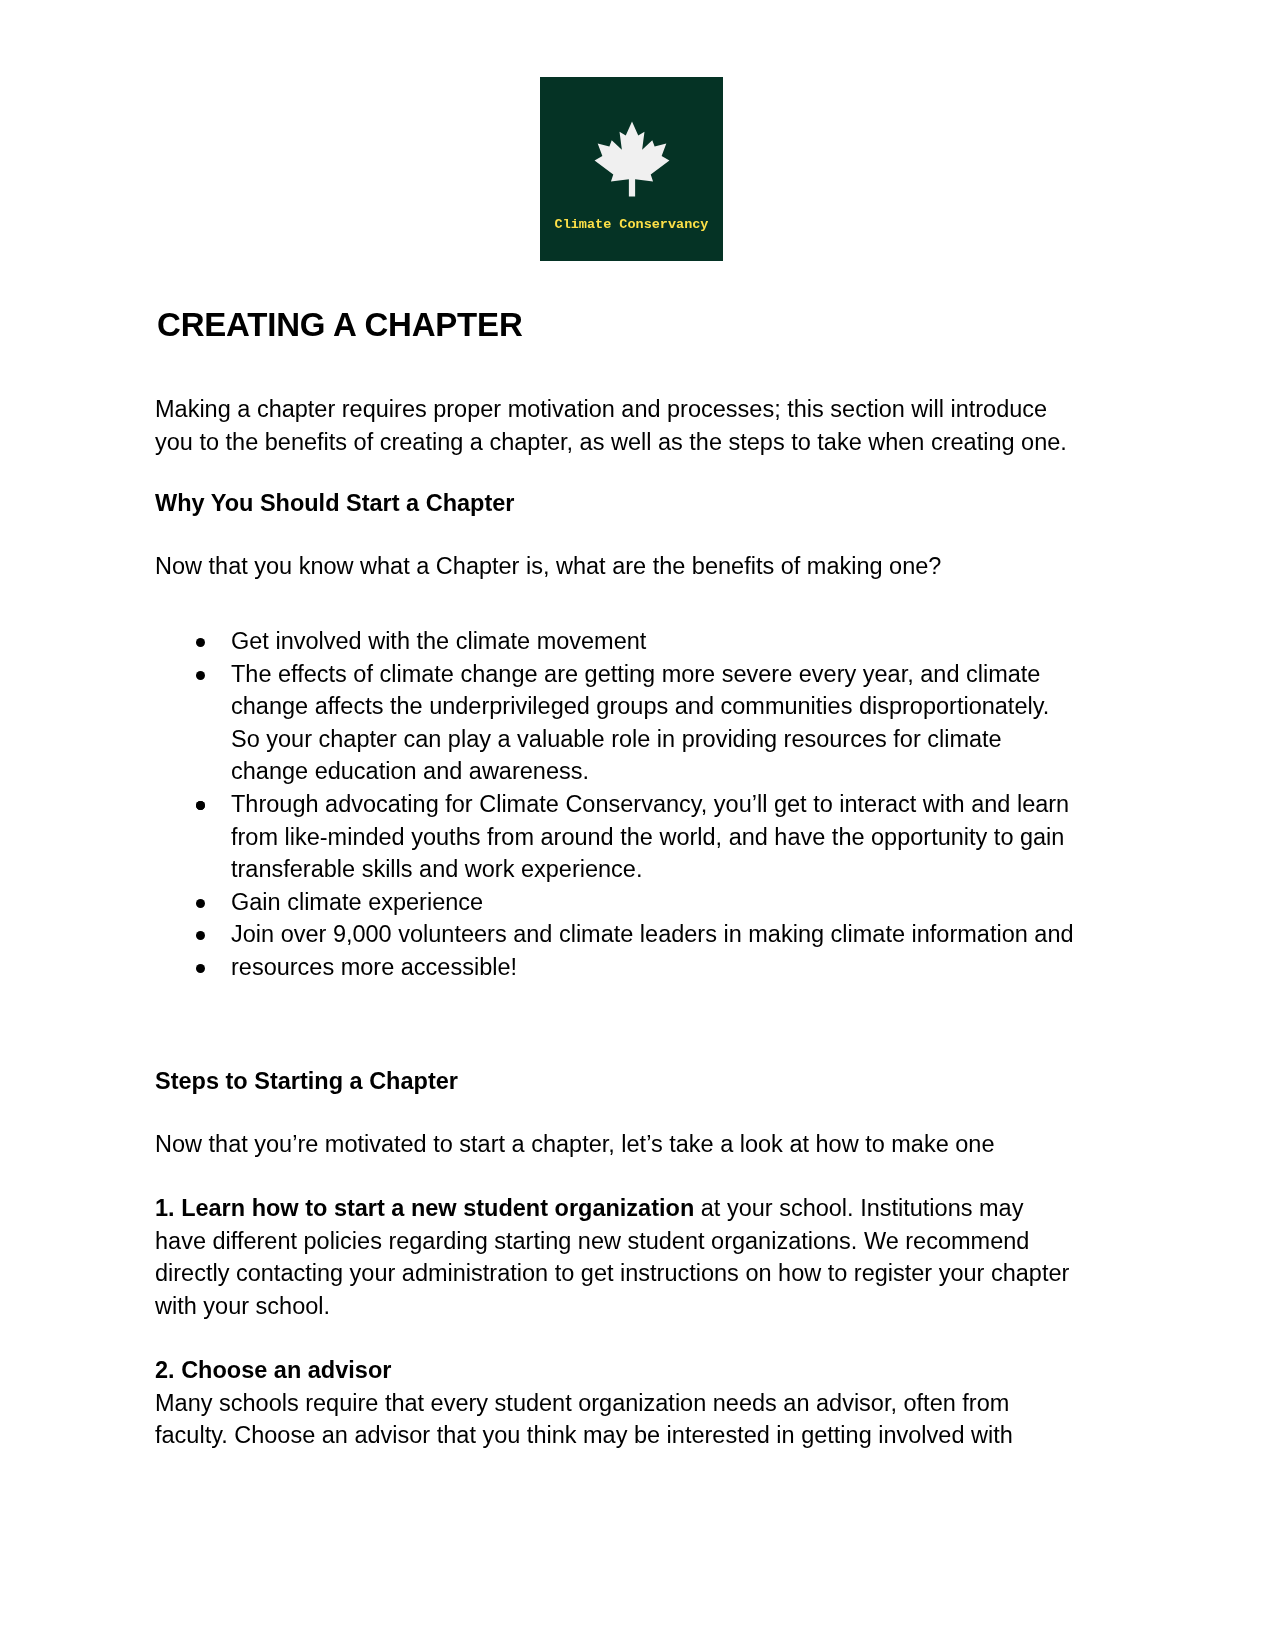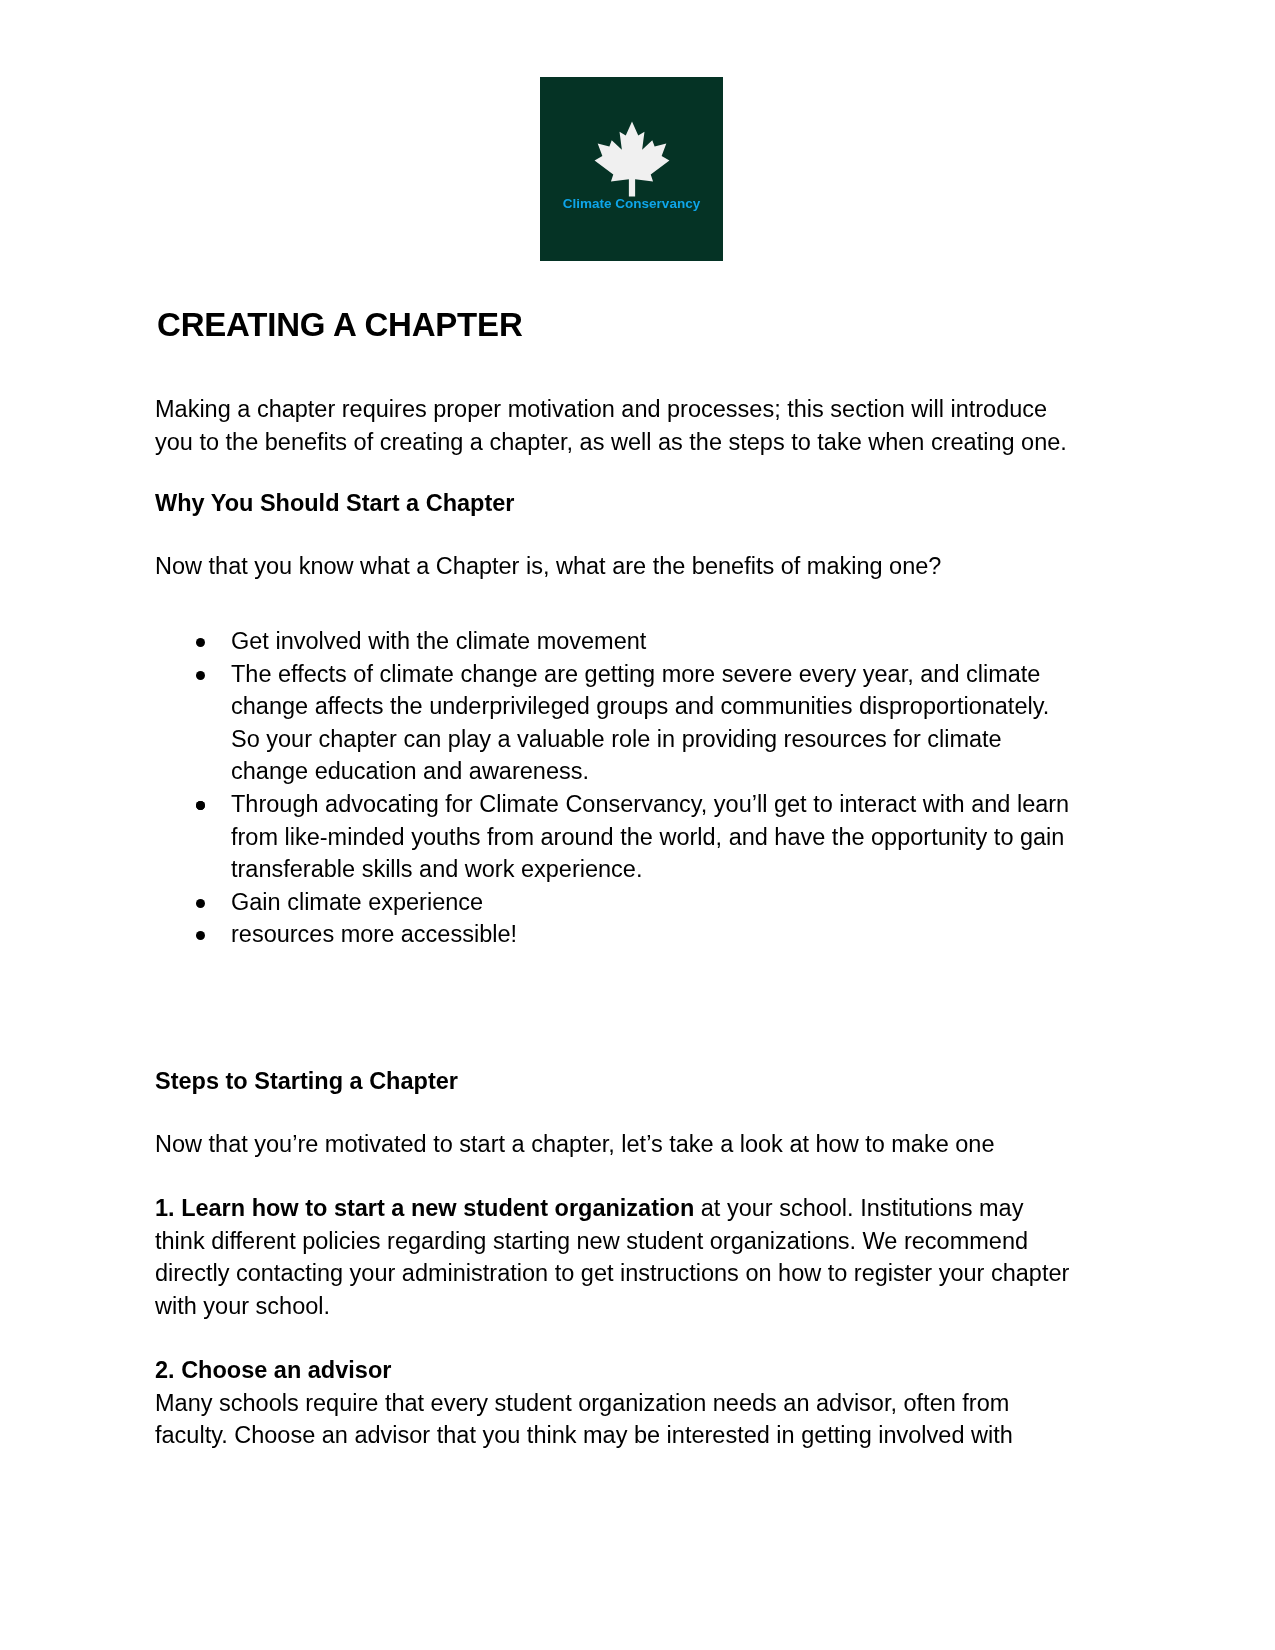--- a/index.html
+++ b/index.html
@@ -6,23 +6,23 @@
     body {
       width: 1275px; height: 1650px; position: relative; overflow: hidden;
       font-family: "Liberation Sans", sans-serif; color: #000;
     }
     .logo {
       position: absolute; left: 540px; top: 77px; width: 183px; height: 184px;
       background: #053325;
     }
     .logo svg { position: absolute; left: 53px; top: 42px; }
     .logo-text {
-      position: absolute; left: 0; right: 0; top: 119px; text-align: center;
-      font-family: Liberation Sans, sans-serif; font-weight: bold; font-size: 13.5px;
-      color: #0ea5e9; white-space: nowrap;
+      position: absolute; left: 0; right: 0; top: 140px; text-align: center;
+      font-family: Liberation Mono, monospace; font-weight: bold; font-size: 13.5px;
+      color: #fde047; white-space: nowrap;
     }
     .content { position: absolute; left: 149px; width: 980px; top: 0; }
     .title {
       position: absolute; top: 298px; left: 0; margin: 8px;
       font-size: 33px; font-weight: bold; letter-spacing: -0.2px; white-space: nowrap;
     }
     .p {
       position: absolute; left: 0; margin: 6px;
       font-size: 23.5px; line-height: 32.6px; white-space: nowrap;
     }
@@ -56,27 +56,28 @@
 
   <p class="p h2" style="top:481px">Why You Should Start a Chapter</p>
   <p class="p" style="top:544px">Now that you know what a Chapter is, what are the benefits of making one?</p>
 
   <ul class="bullets">
     <li><span class="dot"></span><span>Get involved with the climate movement</span></li>
     <li><span class="dot"></span><span>The effects of climate change are getting more severe every year, and climate</span><br><span>change affects the underprivileged groups and communities disproportionately.</span><br><span>So your chapter can play a valuable role in providing resources for climate</span><br><span>change education and awareness.</span></li>
     <li><span class="dot"></span></li>
     <li><span class="dot"></span><span>Through advocating for Climate Conservancy, you’ll get to interact with and learn</span><br><span>from like-minded youths from around the world, and have the opportunity to gain</span><br><span>transferable skills and work experience.</span></li>
     <li><span class="dot"></span><span>Gain climate experience</span></li>
+    <li><span class="dot"></span><span>Join over 9,000 volunteers and climate leaders in making climate information and</span></li>
     <li><span class="dot"></span><span>resources more accessible!</span></li>
   </ul>
 
   <p class="p h2" style="top:1059px">Steps to Starting a Chapter</p>
   <p class="p" style="top:1122px">Now that you’re motivated to start a chapter, let’s take a look at how to make one</p>
 
   <p class="p" style="top:1186px"><b>1. Learn how to start a new student organization</b><span> at your school. Institutions may</span></p>
-  <p class="p" style="top:1218.6px">think different policies regarding starting new student organizations. We recommend</p>
+  <p class="p" style="top:1218.6px">have different policies regarding starting new student organizations. We recommend</p>
   <p class="p" style="top:1251.2px">directly contacting your administration to get instructions on how to register your chapter</p>
   <p class="p" style="top:1283.8px">with your school.</p>
 
   <p class="p h2" style="top:1348px">2. Choose an advisor</p>
   <p class="p" style="top:1380.6px">Many schools require that every student organization needs an advisor, often from</p>
   <p class="p" style="top:1413.2px">faculty. Choose an advisor that you think may be interested in getting involved with</p>
 </div>
 
 </body></html>

